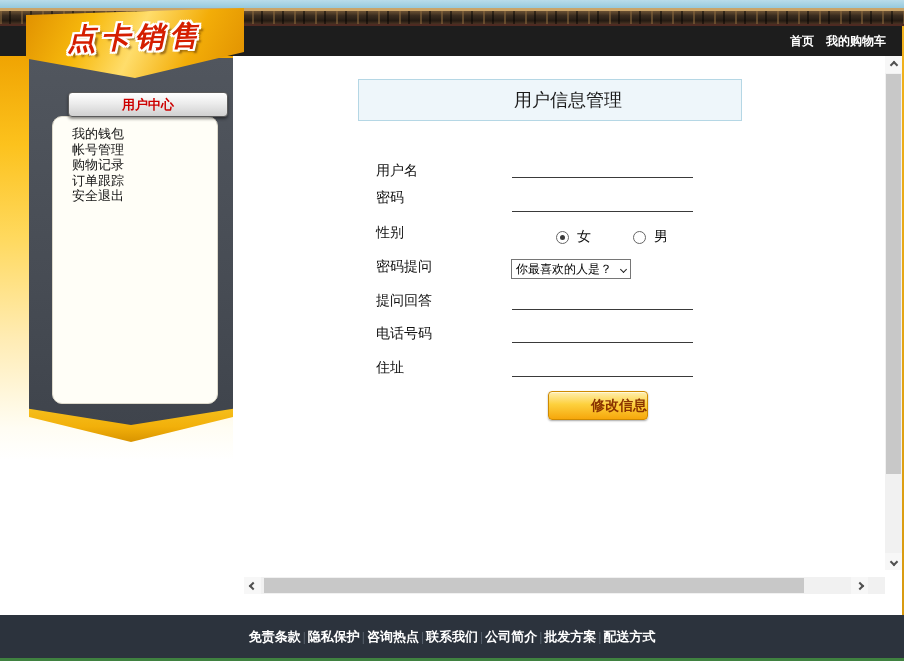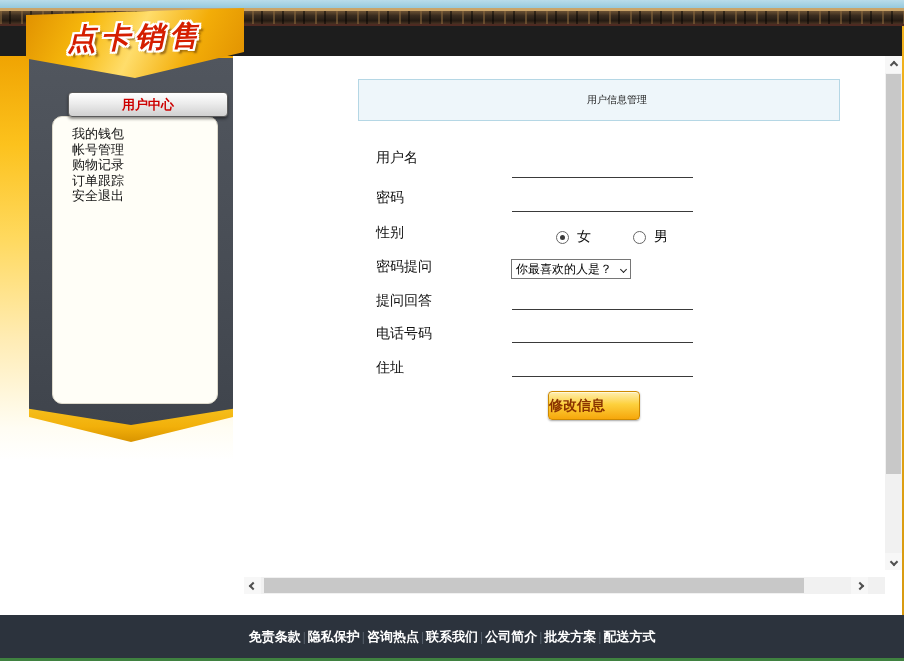--- a/index.html
+++ b/index.html
@@ -48,39 +48,39 @@
             clip-path:polygon(0 10%,100% 0,100% 63%,50% 100%,0 72%);
             background:linear-gradient(115deg,#e09000 0%,#f7b90c 28%,#ffdd6b 50%,#f3ad08 74%,#df8f00 100%); }
   .banner-text { left:26px; top:18px; width:218px; text-align:center;
             font-size:29px; font-weight:bold; font-style:italic; letter-spacing:5px;
             color:#d51e00; transform:rotate(-1.6deg);
             text-shadow:-2px 0 #fff,2px 0 #fff,0 -2px #fff,0 2px #fff,
                         -2px -2px #fff,2px 2px #fff,-2px 2px #fff,2px -2px #fff,
                         4px 4px 2px rgba(80,40,0,.55); }
 
   
-  .form-title { left:358px; top:79px; width:482px; height:42px; background:#eef6fa;
-                border:1px solid #b5d7e5; text-align:center; line-height:40px; font-size:10px; color:#1a1a1a;padding-left:36px; }
+  .form-title { left:358px; top:79px; width:384px; height:42px; background:#eef6fa;
+                border:1px solid #b5d7e5; text-align:center; line-height:40px; font-size:18px; color:#1a1a1a;padding-left:36px; }
   .flabel { left:376px; font-size:14px; color:#111; height:16px; line-height:16px; }
   .uline-input { left:512px; width:181px; height:20px; border:none; border-bottom:1px solid #3a3a3a;
                  background:transparent; outline:none; font-size:12px; color:#111; }
   .radio-row { left:556px; display:flex; align-items:center; gap:8px; }
   .radio { width:13px; height:13px; border:1px solid #666; border-radius:50%; background:#fff;
            position:relative; display:inline-block; cursor:pointer; }
   .radio.checked::after { content:""; position:absolute; left:3px; top:3px; width:5px; height:5px;
            background:#3a3a3a; border-radius:50%; }
   .radio-label { font-size:14px; color:#111; }
   .radio-gap { width:26px; }
   .select-box { left:511px; top:259px; width:120px; height:20px; border:1px solid #767676; background:#fff;
                 display:flex; align-items:center; cursor:pointer; padding:0 4px; }
   .select-box span.txt { font-size:12px; color:#000; flex:1; white-space:nowrap; }
-  .submit-btn { left:548px; top:391px; width:92px; height:29px; border:1px solid #cf8a00; border-radius:4px;
+  .submit-btn { left:548px; top:391px; width:100px; height:29px; border:1px solid #cf8a00; border-radius:4px;
                 background:linear-gradient(180deg,#ffeeb0 0%,#fdd13e 45%,#f6a70b 100%);
                 box-shadow:0 1px 2px rgba(0,0,0,.35), inset 0 1px 0 #fff7d8;
-                color:#8a3300; font-size:14px; font-weight:bold; text-align:left; line-height:27px; cursor:pointer; }
+                color:#8a3300; font-size:14px; font-weight:bold; text-align:right; line-height:27px; cursor:pointer; }
 
   
   .chev { display:inline-block; width:6px; height:6px; border-right:2px solid #505050; border-bottom:2px solid #505050; }
   .chev.up    { transform:rotate(-135deg); }
   .chev.down  { transform:rotate(45deg); }
   .chev.left  { transform:rotate(135deg); }
   .chev.right { transform:rotate(-45deg); }
   .chev.sm { width:5px; height:5px; border-width:1px; border-color:#222; }
 
   .vscroll { left:885px; top:56px; width:17px; height:514px; background:#f1f1f1; }
@@ -107,20 +107,24 @@
 </head>
 <body>
 
 <div id="canvas">
 
   <div class="abs top-blue"></div>
   <div class="abs top-tan"></div>
   <div class="abs carved"></div>
   <div class="abs header-dark"></div>
 
+  <div class="abs top-nav">
+    <a>首页</a>
+    <a>我的购物车</a>
+  </div>
 
   <div class="abs content-bg"></div>
   <div class="abs left-grad"></div>
 
   <div class="abs panel-gold"></div>
   <div class="abs panel-dark"></div>
   <div class="abs menu-box"></div>
   <div class="abs uc-btn">用户中心</div>
   <ul class="abs menu-list">
     <li>我的钱包</li>
@@ -128,21 +132,21 @@
     <li>购物记录</li>
     <li>订单跟踪</li>
     <li>安全退出</li>
   </ul>
 
   <div class="abs banner"></div>
   <div class="abs banner-text">点卡销售</div>
 
   <div class="abs form-title">用户信息管理</div>
 
-  <div class="abs flabel" style="top:149px;">用户名</div>
+  <div class="abs flabel" style="top:163px;font-family:Liberation Mono, monospace;">用户名</div>
   <input class="abs uline-input" style="top: 158px;">
 
   <div class="abs flabel" style="top:189px;text-align:center;">密码</div>
   <input class="abs uline-input" style="top: 192px;">
 
   <div class="abs flabel" style="top:224px;">性别</div>
   <div class="abs radio-row" style="top:228px;">
     <span class="radio checked"></span>
     <span class="radio-label">女</span>
     <span class="radio-gap"></span>

